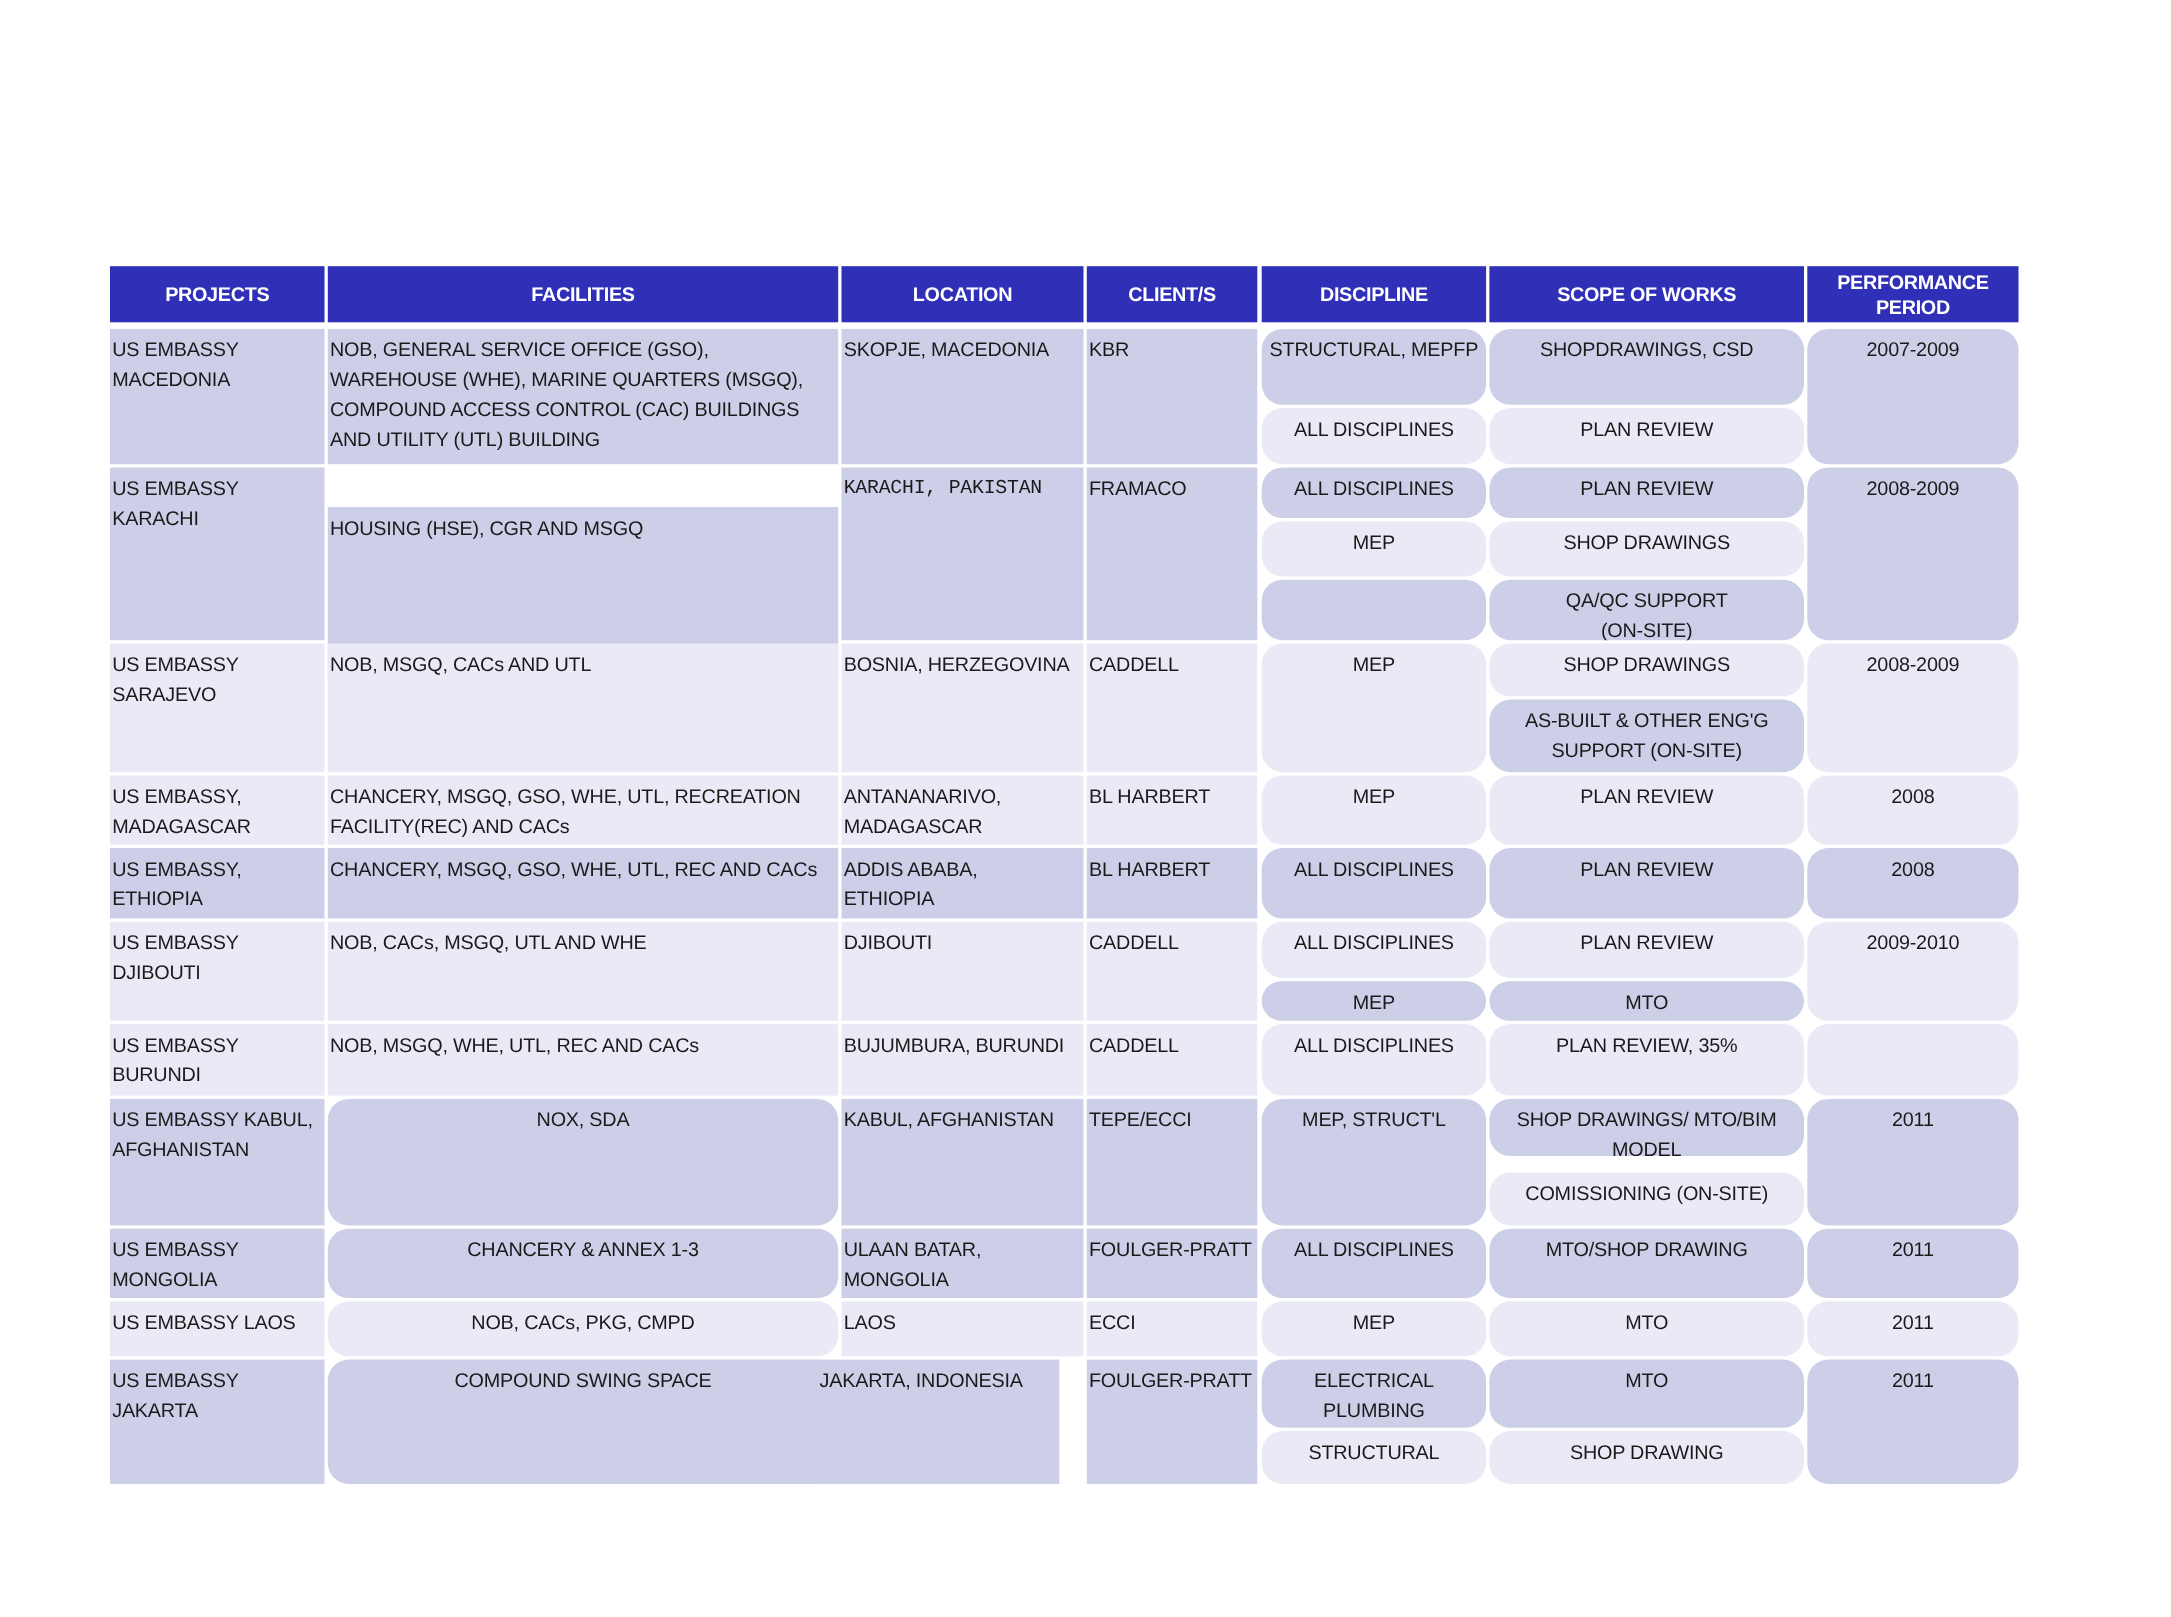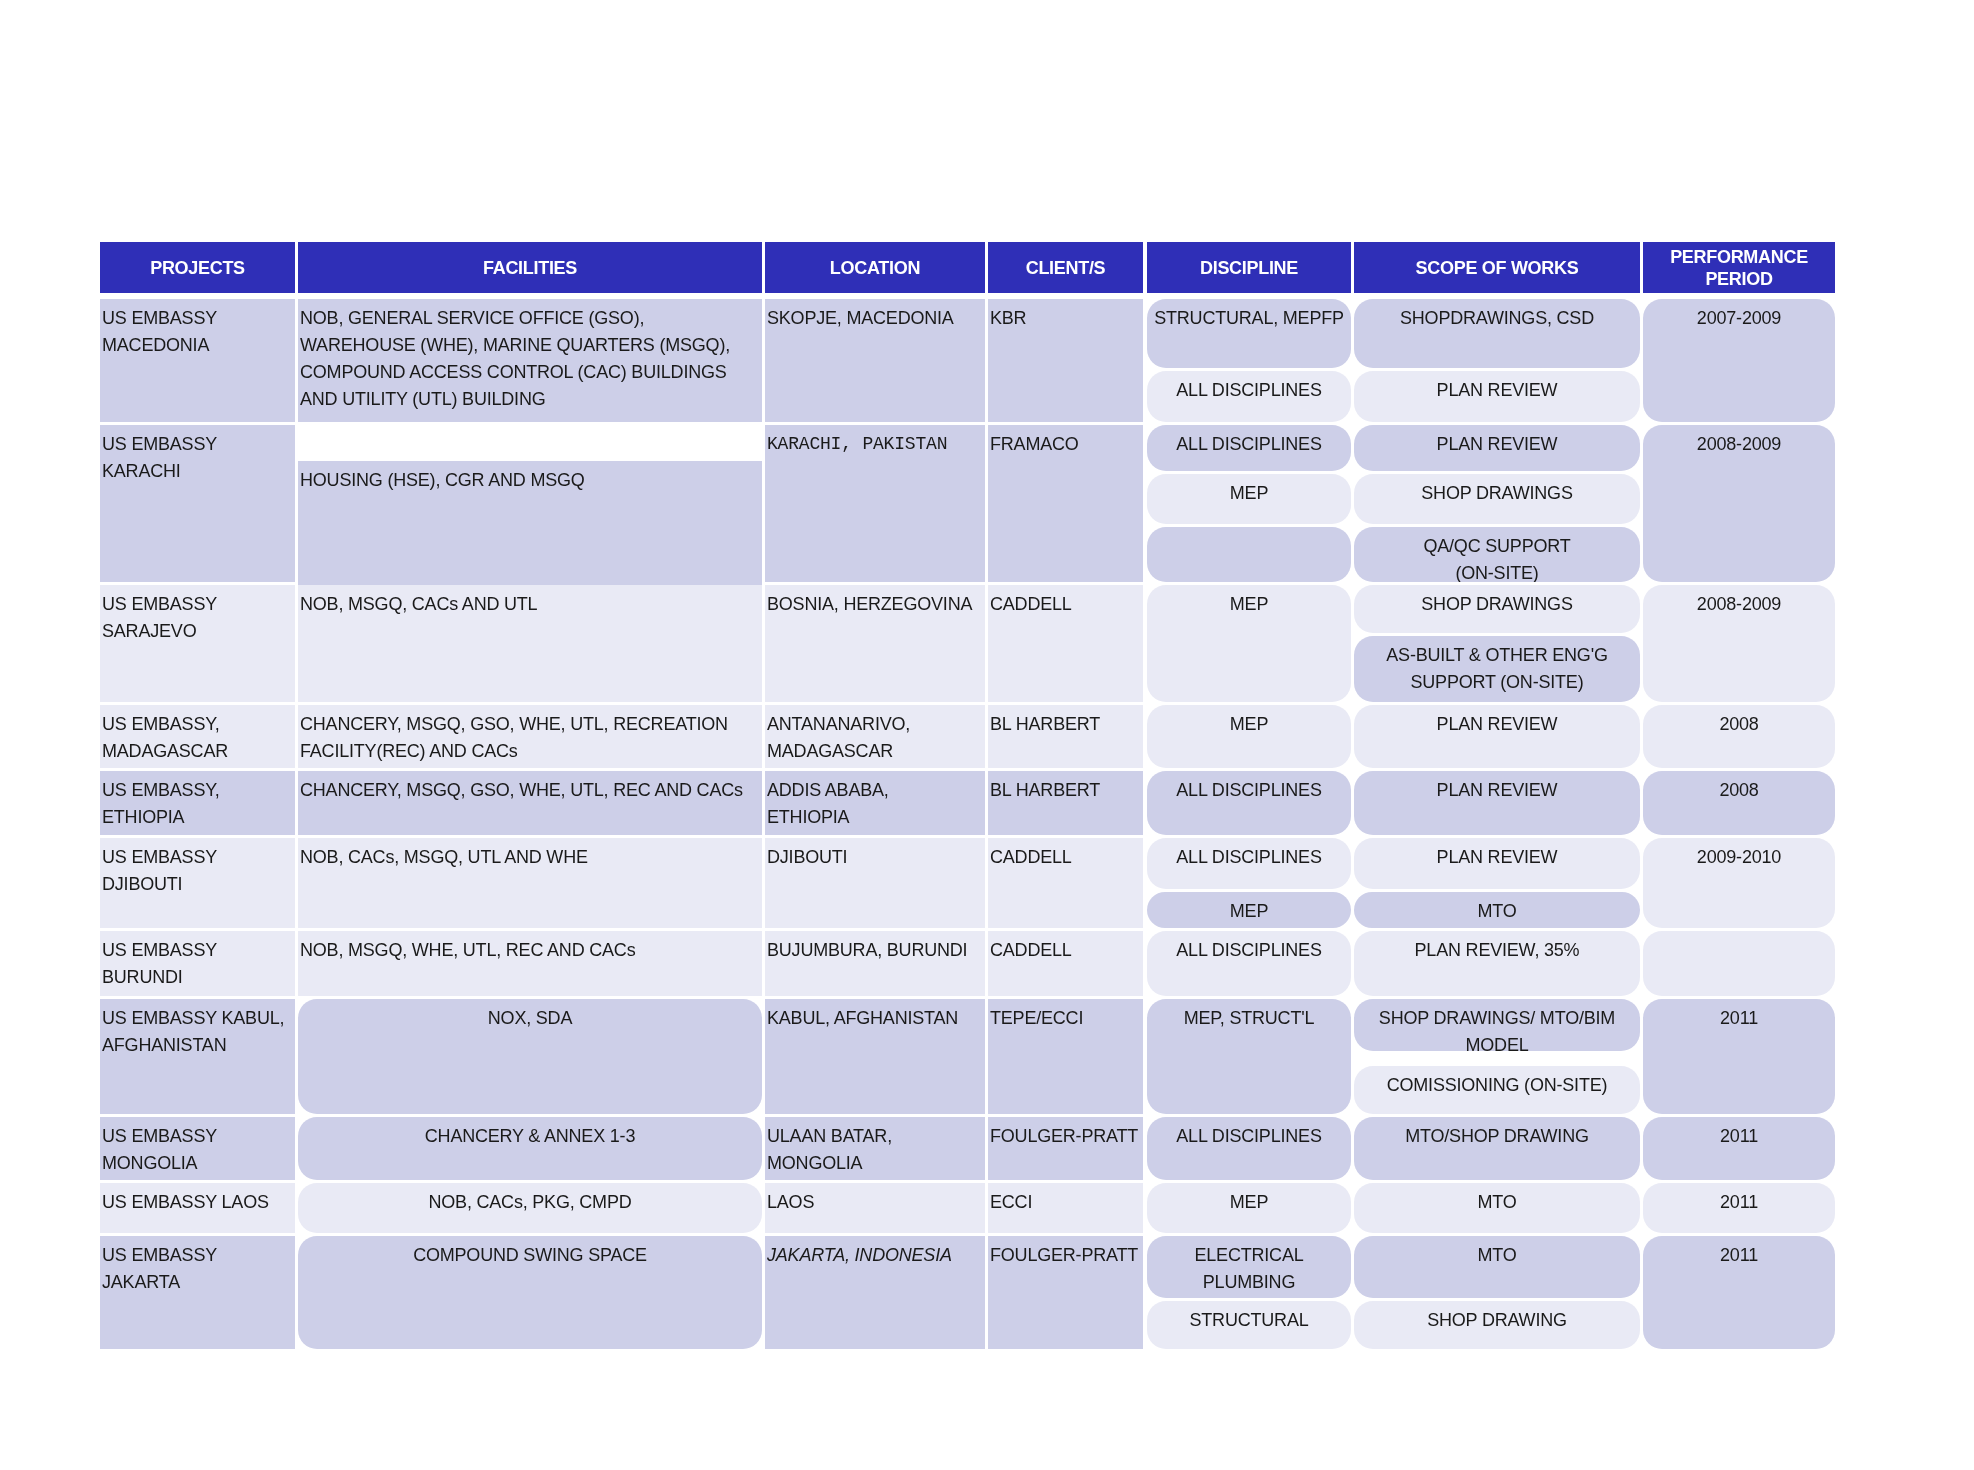--- a/index.html
+++ b/index.html
@@ -121,21 +121,21 @@
     <div class="cell left light" style="left: 100px; top: 1183px; width: 195px; height: 50px;">US EMBASSY LAOS</div>
     <div class="cell center light" style="left: 298px; top: 1183px; width: 464px; height: 50px;">NOB, CACs, PKG, CMPD</div>
     <div class="cell left light" style="left: 765px; top: 1183px; width: 220px; height: 50px;">LAOS</div>
     <div class="cell left light" style="left: 988px; top: 1183px; width: 155px; height: 50px;">ECCI</div>
     <div class="cell center light" style="left: 1643px; top: 1183px; width: 192px; height: 50px;">2011</div>
     <div class="cell center light" style="left: 1147px; top: 1183px; width: 204px; height: 50px;">MEP</div>
     <div class="cell center light" style="left: 1354px; top: 1183px; width: 286px; height: 50px;">MTO</div>
     <div class="cell left dark" style="left: 100px; top: 1236px; width: 195px; height: 113px;">US EMBASSY
 JAKARTA</div>
     <div class="cell center dark" style="left: 298px; top: 1236px; width: 464px; height: 113px;">COMPOUND SWING SPACE</div>
-    <div class="cell left dark" style="left: 765px; top: 1236px; width: 220px; height: 113px; font-style: italic;">JAKARTA, INDONESIA</div>
+    <div class="cell left dark" style="left: 743px; top: 1236px; width: 220px; height: 113px;">JAKARTA, INDONESIA</div>
     <div class="cell left dark" style="left: 988px; top: 1236px; width: 155px; height: 113px;">FOULGER-PRATT</div>
     <div class="cell center dark" style="left: 1643px; top: 1236px; width: 192px; height: 113px;">2011</div>
     <div class="cell center dark" style="left: 1147px; top: 1236px; width: 204px; height: 62px;">ELECTRICAL
 PLUMBING</div>
     <div class="cell center light" style="left: 1147px; top: 1301px; width: 204px; height: 48px;">STRUCTURAL</div>
     <div class="cell center dark" style="left: 1354px; top: 1236px; width: 286px; height: 62px;">MTO</div>
     <div class="cell center light" style="left: 1354px; top: 1301px; width: 286px; height: 48px;">SHOP DRAWING</div>
   </div>
 
 </body></html>

